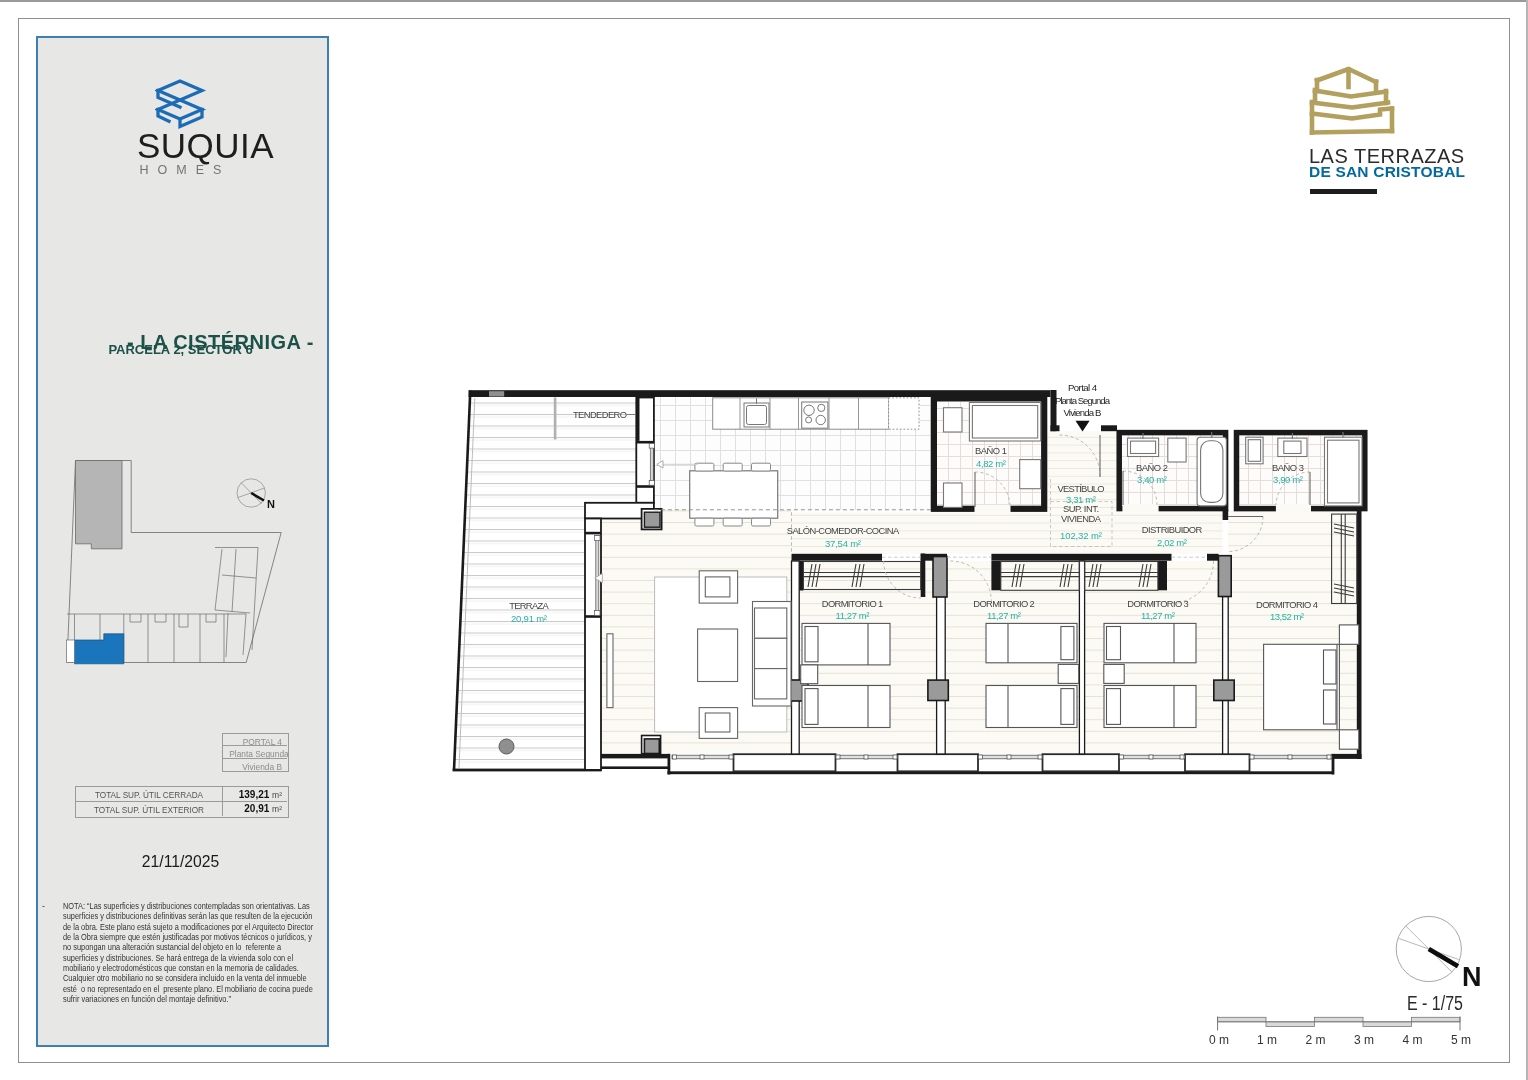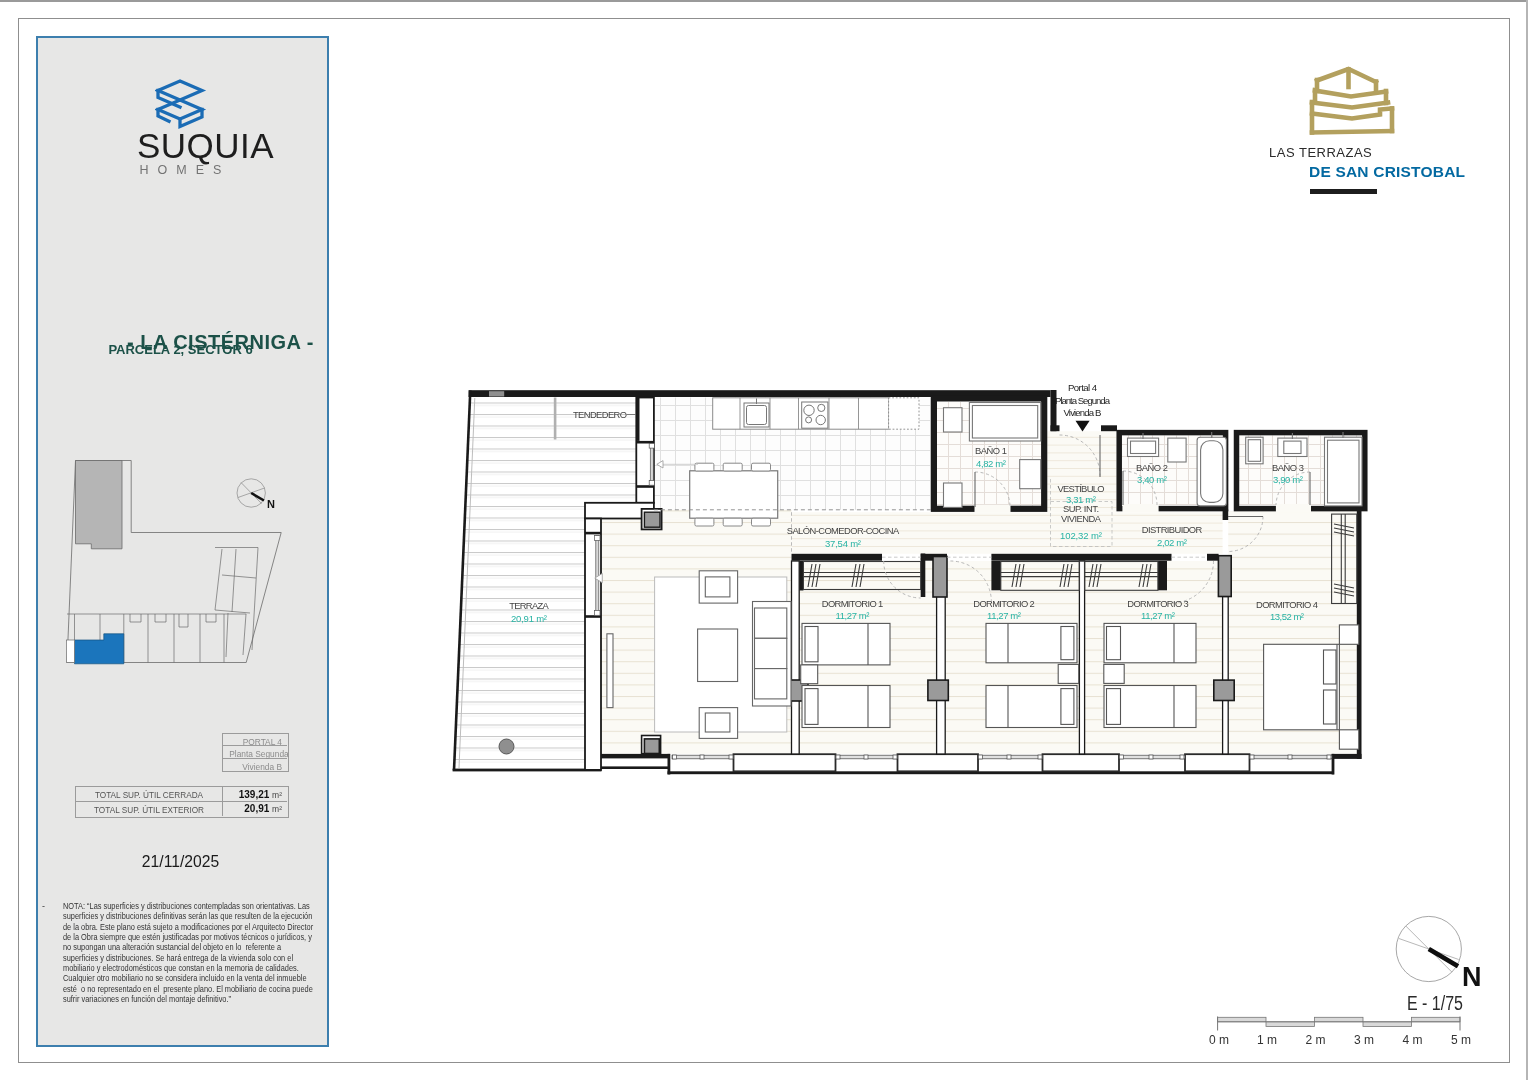--- a/index.html
+++ b/index.html
@@ -98,21 +98,21 @@
     <path d="M15,30 L15,42.5"></path>
     <path d="M86,31 L86,43"></path>
     <path d="M12,42.5 L52,47.5 L88,42.5"></path>
     <path d="M12,53.5 L52,58.5 L80,54.5 L80,49.5 L92,48.5"></path>
     <path d="M12,42 L12,72.5"></path>
     <path d="M92,48.5 L92,71"></path>
     <path d="M12,72.5 L92,71"></path>
   </g>
 </svg>
 
-<div class="abs" style="left:1269px;top:144.5px;font-size:13px;color:#2b2b2b;letter-spacing:0.5px;">LAS TERRAZAS</div>
+<div class="abs" style="left:1309px;top:144.5px;font-size:20px;color:#2b2b2b;letter-spacing:0.5px;">LAS TERRAZAS</div>
 <div class="abs" style="left:1309px;top:162.5px;font-size:15.5px;font-weight:bold;color:#0369a1;letter-spacing:0.2px;">DE SAN CRISTOBAL</div>
 
 <div class="abs" style="left:1310px;top:188.5px;width:67px;height:5.5px;background:#1d1d1d;"></div>
 
 <svg class="abs" style="left:430px;top:370px;" width="950" height="430" viewBox="430 370 950 430">
 <defs>
   <pattern id="deck" width="10" height="11.5" patternUnits="userSpaceOnUse">
     <rect width="10" height="11.5" fill="#ffffff"></rect>
     <line x1="0" y1="0.5" x2="10" y2="0.5" stroke="#c9c9c9" stroke-width="1"></line>
     <line x1="0" y1="3" x2="10" y2="3" stroke="#ebebeb" stroke-width="0.8"></line>

